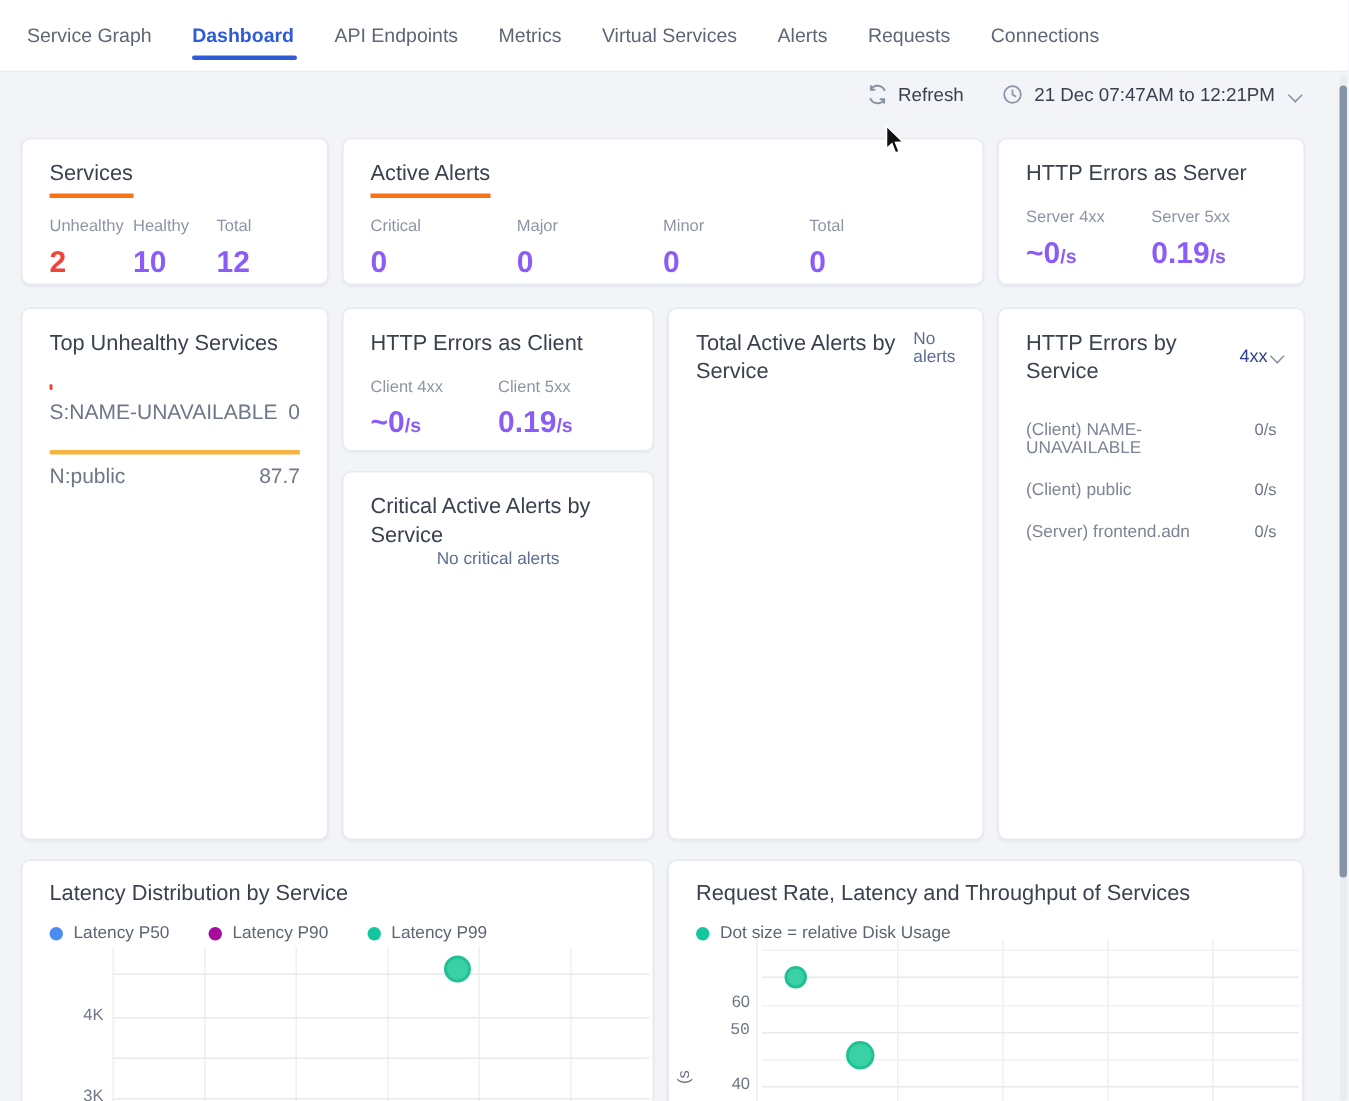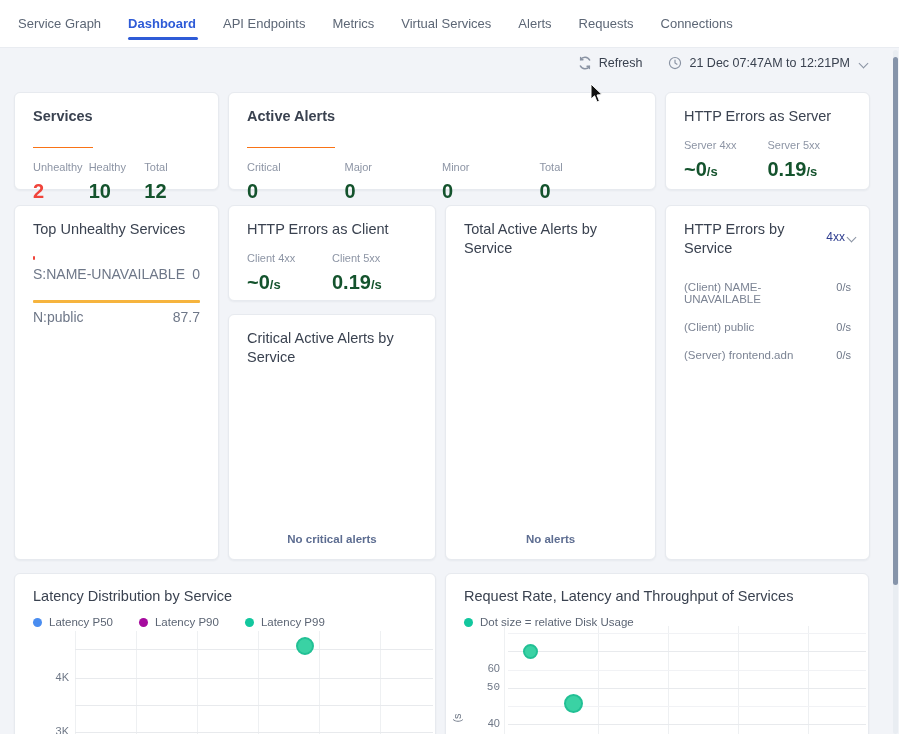--- a/index.html
+++ b/index.html
@@ -20,25 +20,25 @@
   .tool-btn { display:flex; align-items:center; gap:7px; font-size:12.5px; color:#39414f; cursor:pointer; }
   .tool-btn svg { display:block; }
   .chev { width:8px; height:8px; margin-left:2px; position:relative; top:-2px; }
   .chev::after { content:""; position:absolute; left:1px; top:3px; width:6px; height:6px;
                  border-right:1.5px solid #8a93a3; border-bottom:1.5px solid #8a93a3; transform:rotate(45deg); }
 
   
   .card { position:absolute; background:#fff; border:1px solid #e7eaef; border-radius:6px;
           box-shadow:0 1px 2px rgba(20,30,60,.05); padding:14px 18px; }
   .card-title { font-size:14.5px; color:#3a4250; line-height:1.32; }
-  .card-title .u { border-bottom:1px solid #f97316; padding-bottom:21px; display:inline-block;font-weight:bold; }
+  .card-title .u { border-bottom:3px solid #f97316; padding-bottom:3px; display:inline-block; }
 
   .stats-row { display:flex; margin-top:13px; }
   .stat-label { font-size:11px; color:#8d95a5; margin-bottom:7px; white-space:nowrap; }
-  .stat-value { font-size:20px; font-weight:bold; color:#14532d; }
+  .stat-value { font-size:20px; font-weight:bold; color:#8b5cf6; }
   .stat-value.red { color:#f0443b; }
   .stat-unit { font-size:13px; }
 
   #card-services { left:14px; top:92px; width:205px; height:98px; }
   #card-services .stat { width:62px; }
   #card-active-alerts { left:228px; top:92px; width:428px; height:98px; }
   #card-active-alerts .stat { width:100px; }
   #card-http-server { left:665px; top:92px; width:205px; height:98px; }
   #card-http-server .stat { width:95px; }
   #card-http-client { left:228px; top:205px; width:208px; height:96px; }
@@ -47,23 +47,23 @@
   
   #card-top-unhealthy { left:14px; top:205px; width:205px; height:355px; }
   .tu-item { margin-top:17px; cursor:pointer; }
   .tu-bar-wrap { height:4px; display:flex; align-items:flex-end; margin-bottom:6px; }
   .tu-bar { height:3px; border-radius:1px; }
   .tu-bar.red { background:#f0443b; width:2px; height:4px; }
   .tu-bar.amber { background:#f6b43e; width:100%; }
   .tu-row { display:flex; justify-content:space-between; font-size:14px; color:#6e7788;align-items:center; }
 
   
-  #card-total-alerts { left:445px; top:205px; width:211px; height:355px; display:flex; flex-direction:column; }
+  #card-total-alerts { left:445px; top:205px; width:211px; height:355px; display:flex; flex-direction:row; }
   #card-critical-alerts { left:228px; top:314px; width:208px; height:246px; display:flex; flex-direction:column; }
-  .empty-area { flex:1; display:flex; align-items:flex-end; justify-content:center;font-weight:bold; }
+  .empty-area { flex:1; display:flex; align-items:flex-start; justify-content:center; }
   .empty-text { font-size:11.5px; color:#5d6d91; }
 
   
   #card-http-by-service { left:665px; top:205px; width:205px; height:355px; }
   #card-http-by-service .card-title { width:120px; }
   .filter-select { position:absolute; top:24px; right:14px; display:flex; align-items:center;
                    font-size:12px; color:#2e3d8f; cursor:pointer; }
   .hebs-list { margin-top:18px; }
   .hebs-row { display:flex; justify-content:space-between; font-size:11.5px; color:#7c8494;
               padding:5px 0 6px; margin-top:5px; cursor:pointer; }

